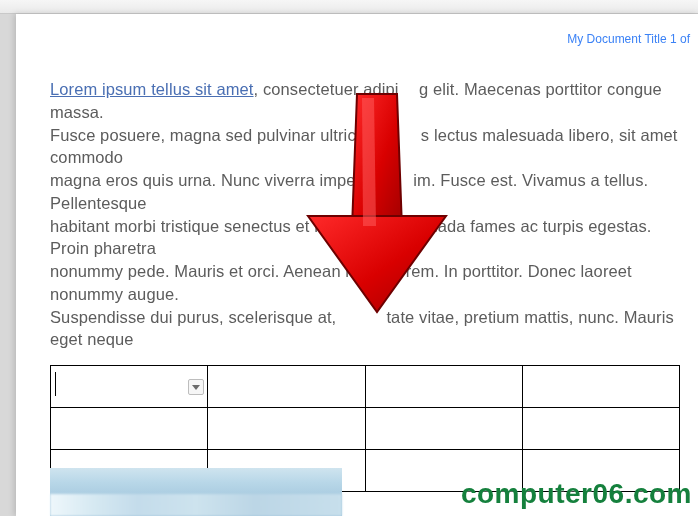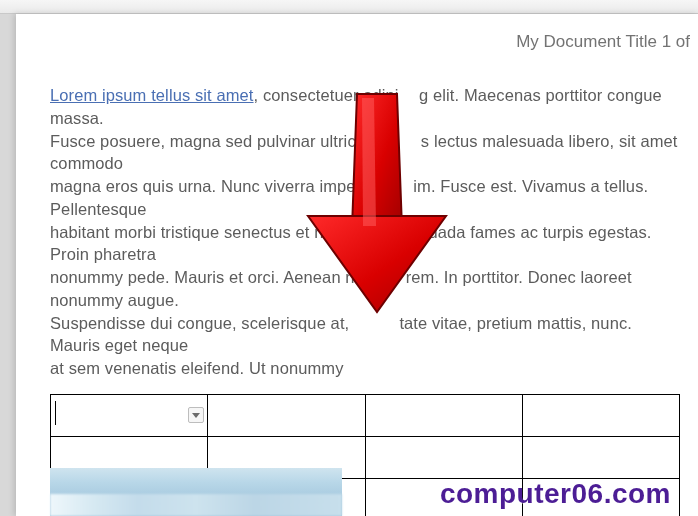--- a/index.html
+++ b/index.html
@@ -14,22 +14,22 @@
 
   .page-wrap {
     position: absolute; left: 16px; top: 14px; right: 0; bottom: 0;
     background: #fff; box-shadow: -2px 0 6px rgba(0,0,0,.15);
     overflow: hidden;
   }
 
   .header-area {
     padding: 18px 0 14px 0;
     text-align: right;
-    color: #737373;
-    font-size: 17px;
+    color: #3b82f6;
+    font-size: 12px;
   }
   .header-area .header-right { padding-right: 8px; }
 
   .content-area { padding: 0 18px 0 34px; }
 
   .ruler-gap { height: 18px; }
 
   .doc-text {
     color: #5c5c5c;
     font-size: 16.5px;
@@ -66,24 +66,24 @@
     width: 292px; height: 48px;
     background: linear-gradient(180deg, #cfe4ef 0%, #b8d7e8 30%, #a9cbe0 60%, #9fc4db 100%);
   }
   .image-strip::before {
     content: ""; position: absolute; left: 0; right: 0; top: 55%; height: 45%;
     background: linear-gradient(90deg, #eef7fb 0%, #d6e9f2 15%, #c4dceb 30%, #cde3ee 50%, #bcd6e6 70%, #c7dfec 100%);
     filter: blur(1px);
   }
 
   .watermark {
-    position: absolute; right: 27px; bottom: 6px;
+    position: absolute; right: 6px; bottom: 6px;
     font-family: Verdana, Geneva, sans-serif;
     font-size: 28px; letter-spacing: .5px;
-    color: #4c1d95; font-weight: 700;
+    color: #15803d; font-weight: 700;
     text-shadow: 0 1px 0 rgba(255,255,255,.4);
   }
 
   .arrow-annot {
     position: absolute;
     left: 236px; top: 74px;
     width: 230px; height: 230px;
     pointer-events: none;
   }
 </style>
@@ -100,22 +100,21 @@
 
   <div class="ruler-gap"></div>
 
   <div class="content-area">
     <p class="doc-text">
       <a href="#">Lorem ipsum tellus sit amet</a><span>, consectetuer adipi</span><span style="visibility:hidden">xxi</span><span>g elit. Maecenas porttitor congue massa.</span><br>
       <span>Fusce posuere, magna sed pulvinar ultricies, p</span><span style="visibility:hidden">xxx</span><span>s lectus malesuada libero, sit amet commodo</span><br>
       <span>magna eros quis urna. Nunc viverra imperdiet</span><span style="visibility:hidden">xxx</span><span>im. Fusce est. Vivamus a tellus. Pellentesque</span><br>
       <span>habitant morbi tristique senectus et netus et</span><span style="visibility:hidden">xxxx</span><span>lesuada fames ac turpis egestas. Proin pharetra</span><br>
       <span>nonummy pede. Mauris et orci. Aenean ne</span><span style="visibility:hidden">xxxxx</span><span>rem. In porttitor. Donec laoreet nonummy augue.</span><br>
-      <span>Suspendisse dui congue, scelerisque at,</span><span style="visibility:hidden">xxxxxx</span><span>tate vitae, pretium mattis, nunc. Mauris eget neque</span><br>
-      <span>at sem venenatis eleifend. Ut nonummy</span>
+      <span>Suspendisse dui purus, scelerisque at,</span><span style="visibility:hidden">xxxxxx</span><span>tate vitae, pretium mattis, nunc. Mauris eget neque</span><br>
     </p>
 
     <div class="table-block">
       <table class="grid">
         <tbody>
             <tr>
           <td>
             <span class="text-cursor"></span>
             <span class="cell-dropdown">
               <svg width="10" height="10" viewBox="0 0 10 10">

